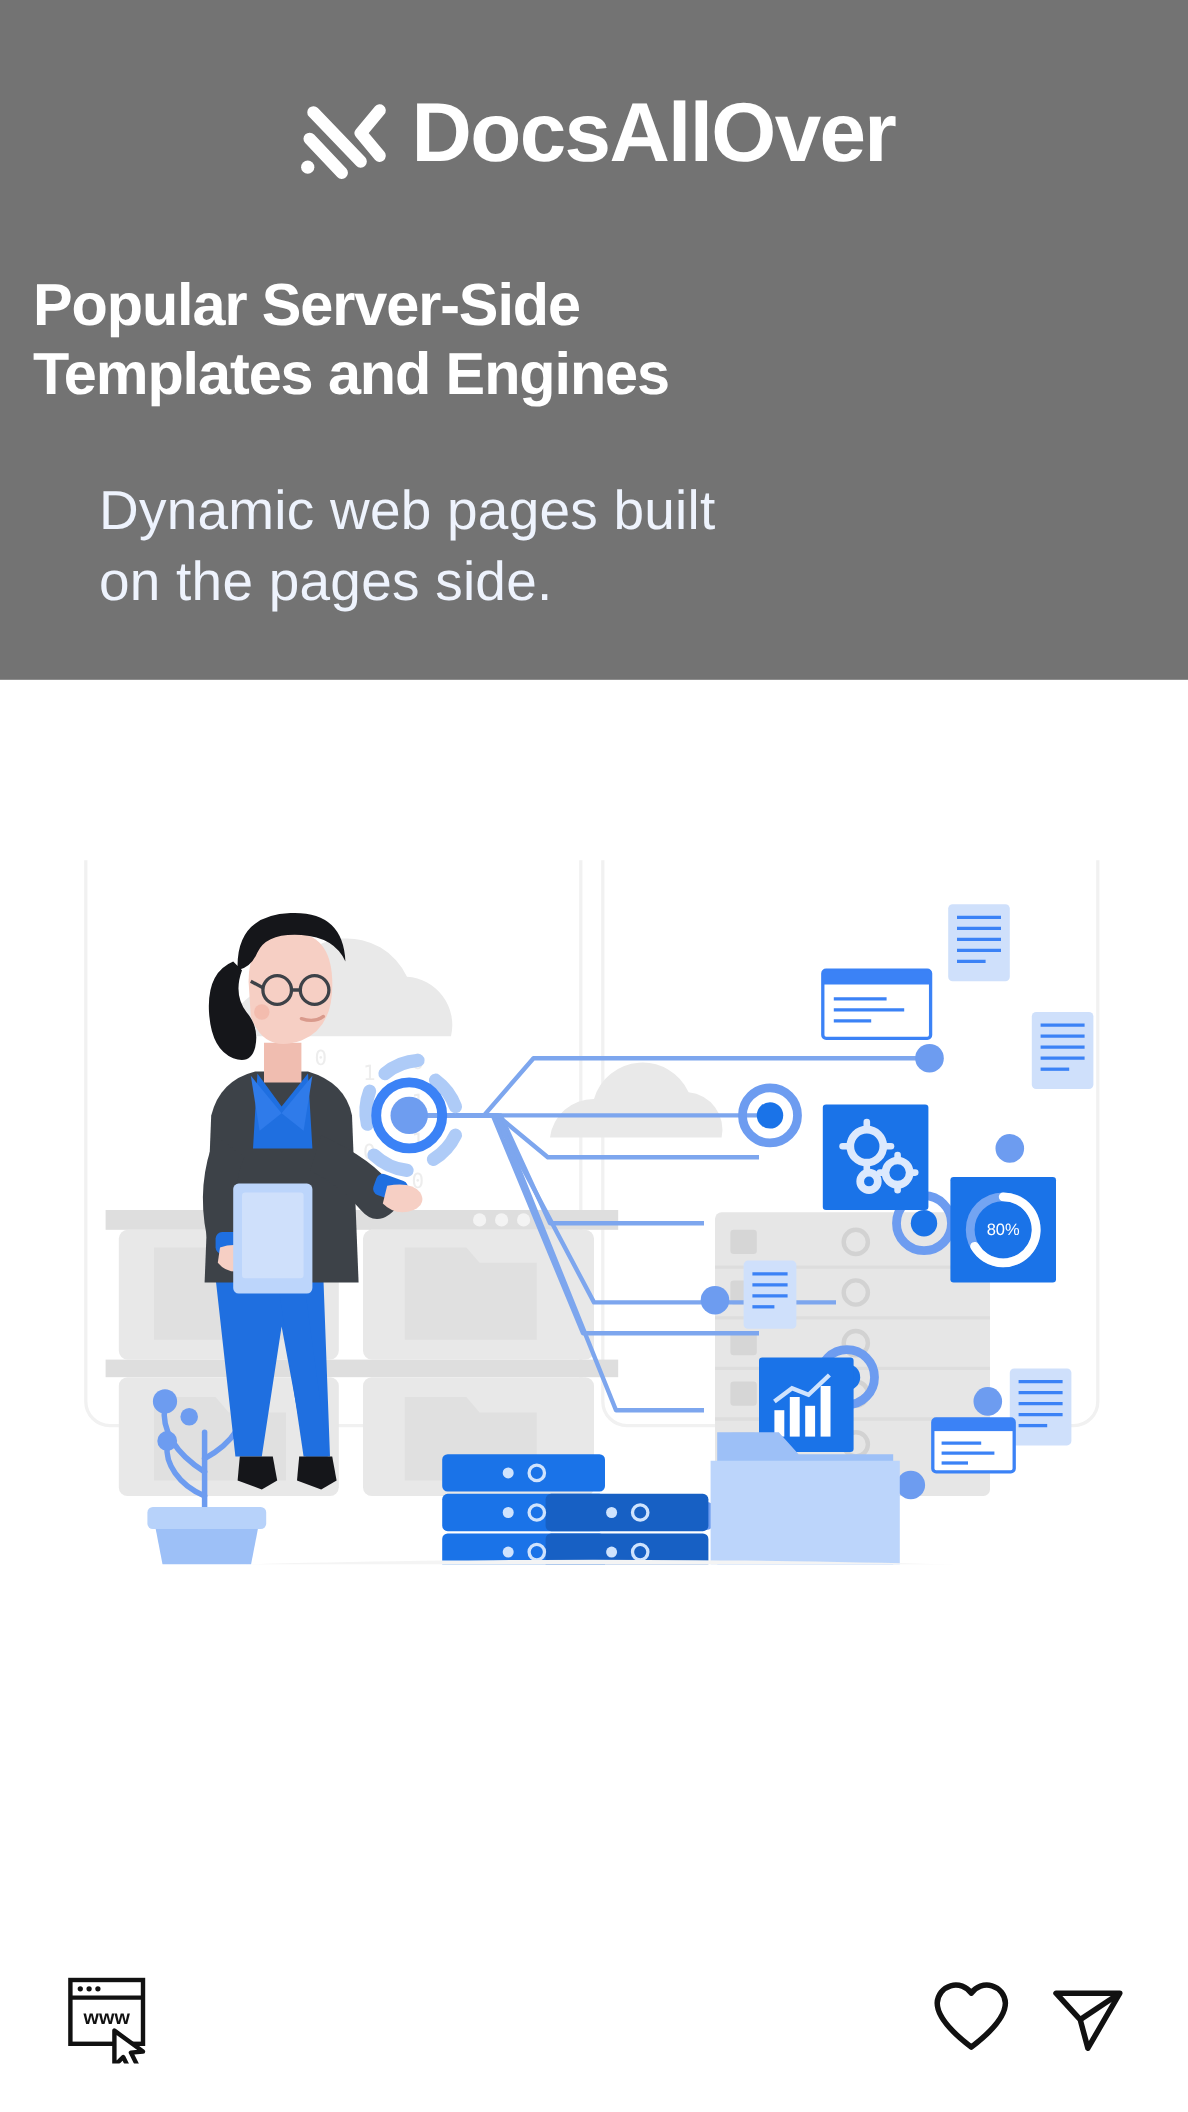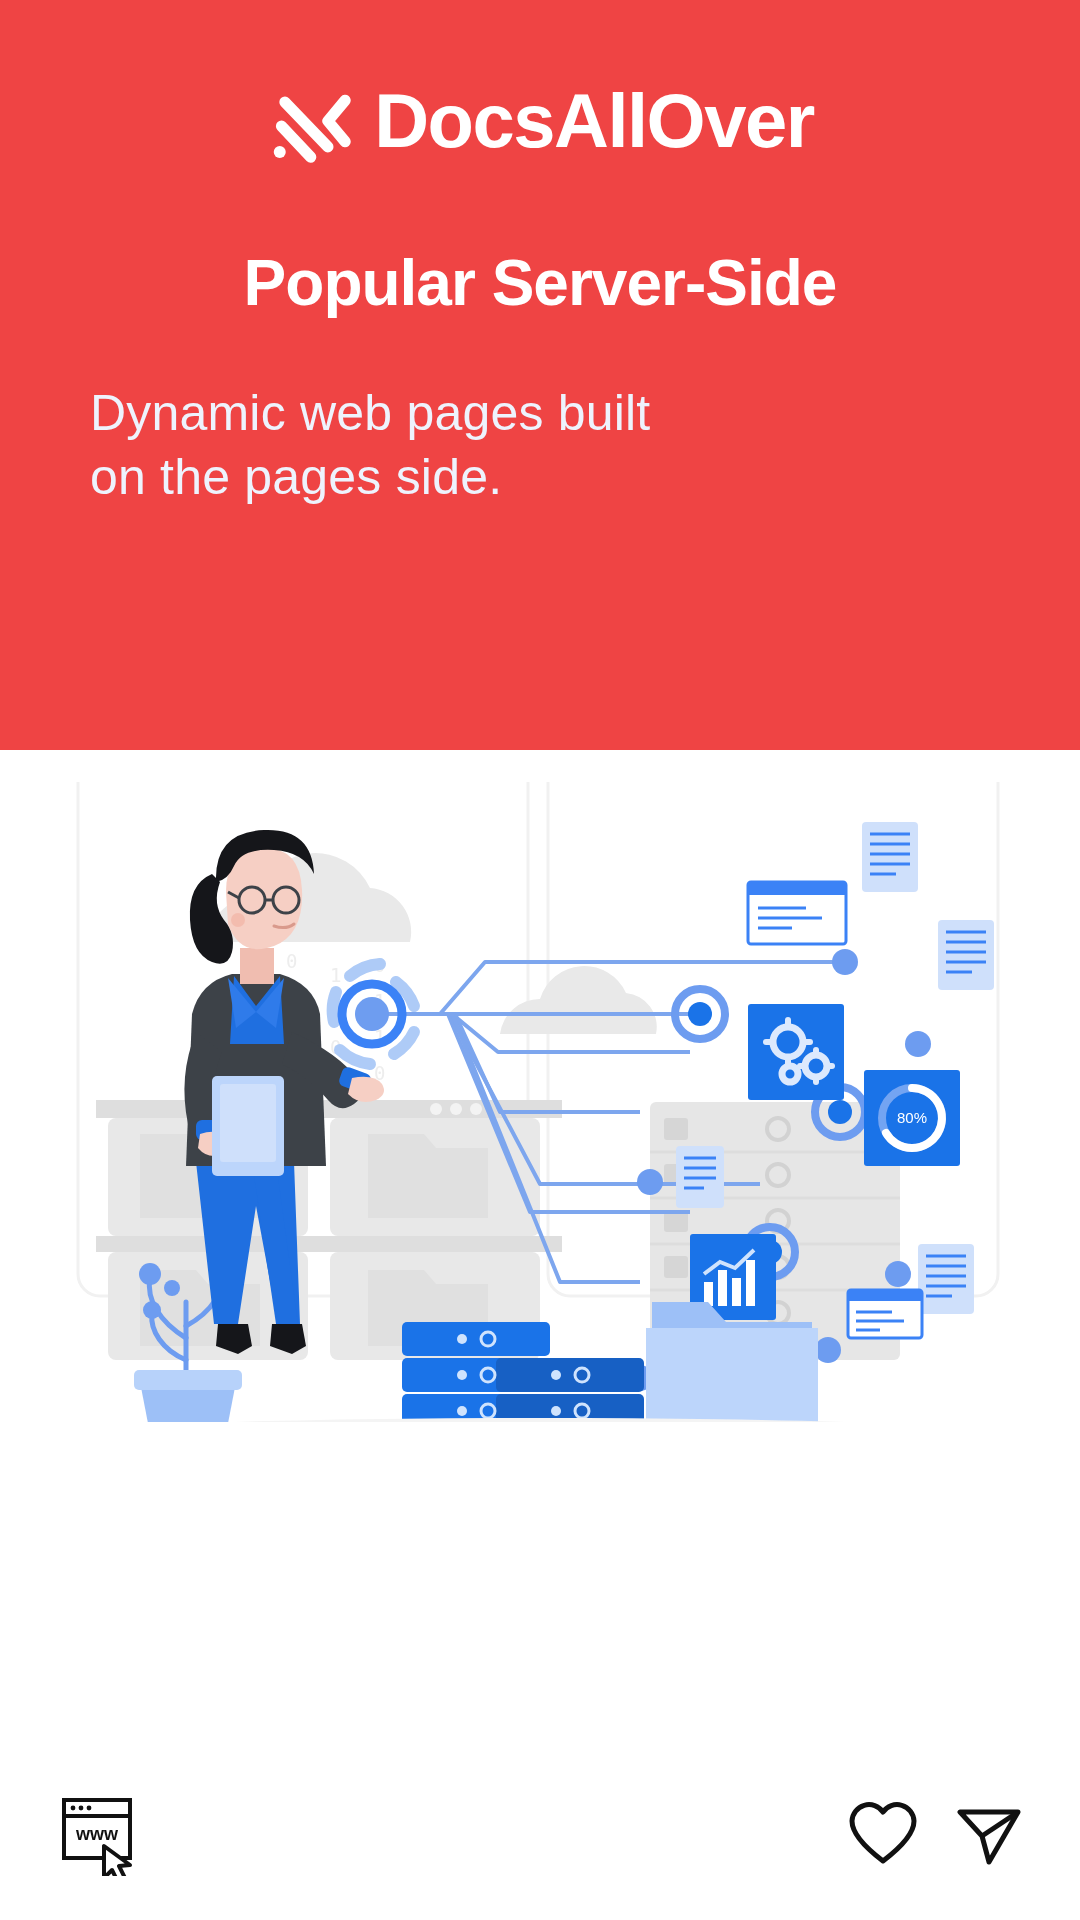--- a/index.html
+++ b/index.html
@@ -6,37 +6,37 @@
   html,body {
     width:1080px; height:1920px;
     background:#ffffff;
     font-family:"Liberation Sans", sans-serif;
     overflow:hidden;
   }
   .poster { position:relative; width:1080px; height:1920px; background:#ffffff; }
 
   
   .header {
-    position:absolute; left:0; top:0; width:1080px; height:750px;
-    background:#ef4444;
+    position:absolute; left:0; top:0; width:1080px; height:618px;
+    background:#737373;
     display:flex; flex-direction:column; align-items:center;
   }
   .brand {
     display:flex; align-items:center; justify-content:center;
     gap:22px; margin-top:78px; height:86px;
   }
   .brand-mark { width:86px; height:86px; display:block; }
   .brand-name {
     color:#ffffff; font-size:76px; font-weight:700;
     letter-spacing:-1.5px; line-height:1; white-space:nowrap;
   }
 
   .headline {
-    margin-top:82px; width:1020px; text-align:center;
-    color:#ffffff; font-size:64px; font-weight:700;
+    margin-top:82px; width:1020px; 
+    color:#ffffff; font-size:54px; font-weight:700;
     line-height:1.17; letter-spacing:-1px;
   }
   .headline .hl-line { display:block; }
 
   .subtitle {
     margin-top:60px; width:900px; 
     color:#eef3fd; font-size:50px; font-weight:400;
     line-height:1.28; letter-spacing:0.2px;
   }
   .subtitle .sub-line { display:block; }
@@ -77,20 +77,21 @@
           </g>
           <circle cx="16" cy="86" r="7" fill="#ffffff"></circle>
           <path d="M92 26 L72 50 L92 74" fill="none" stroke="#ffffff" stroke-width="13" stroke-linecap="round" stroke-linejoin="round"></path>
         </svg>
       </span>
       <span class="brand-name">DocsAllOver</span>
     </div>
 
     <div class="headline">
       <span class="hl-line">Popular Server-Side</span>
+      <span class="hl-line">Templates and Engines</span>
     </div>
 
     <div class="subtitle">
       <span class="sub-line">Dynamic web pages built</span>
       <span class="sub-line">on the pages side.</span>
     </div>
   </div>
 
   <div class="illustration">
     <svg viewBox="0 0 1080 640" aria-hidden="true">

